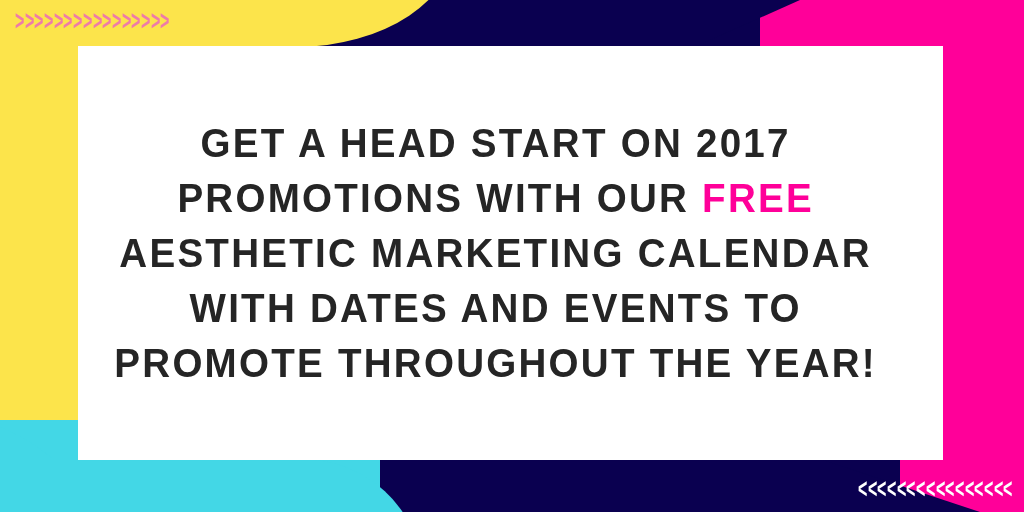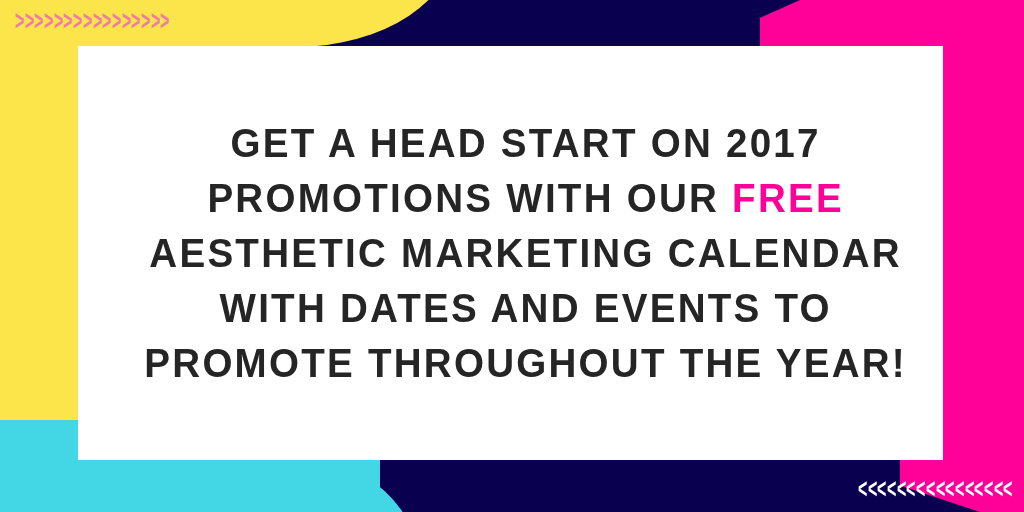--- a/index.html
+++ b/index.html
@@ -141,21 +141,21 @@
   
   .content-card {
     position: absolute;
     left: 78px;
     top: 46px;
     width: 865px;
     height: 414px;
     background: #ffffff;
     display: flex;
     align-items: center;
-    justify-content: flex-end;
+    justify-content: flex-start;
   }
 
   .headline {
     text-align: center;
     color: #252525;
     font-family: "Liberation Sans", sans-serif;
     font-weight: bold;
     font-size: 41px;
     line-height: 55px;
     letter-spacing: 2.4px;

